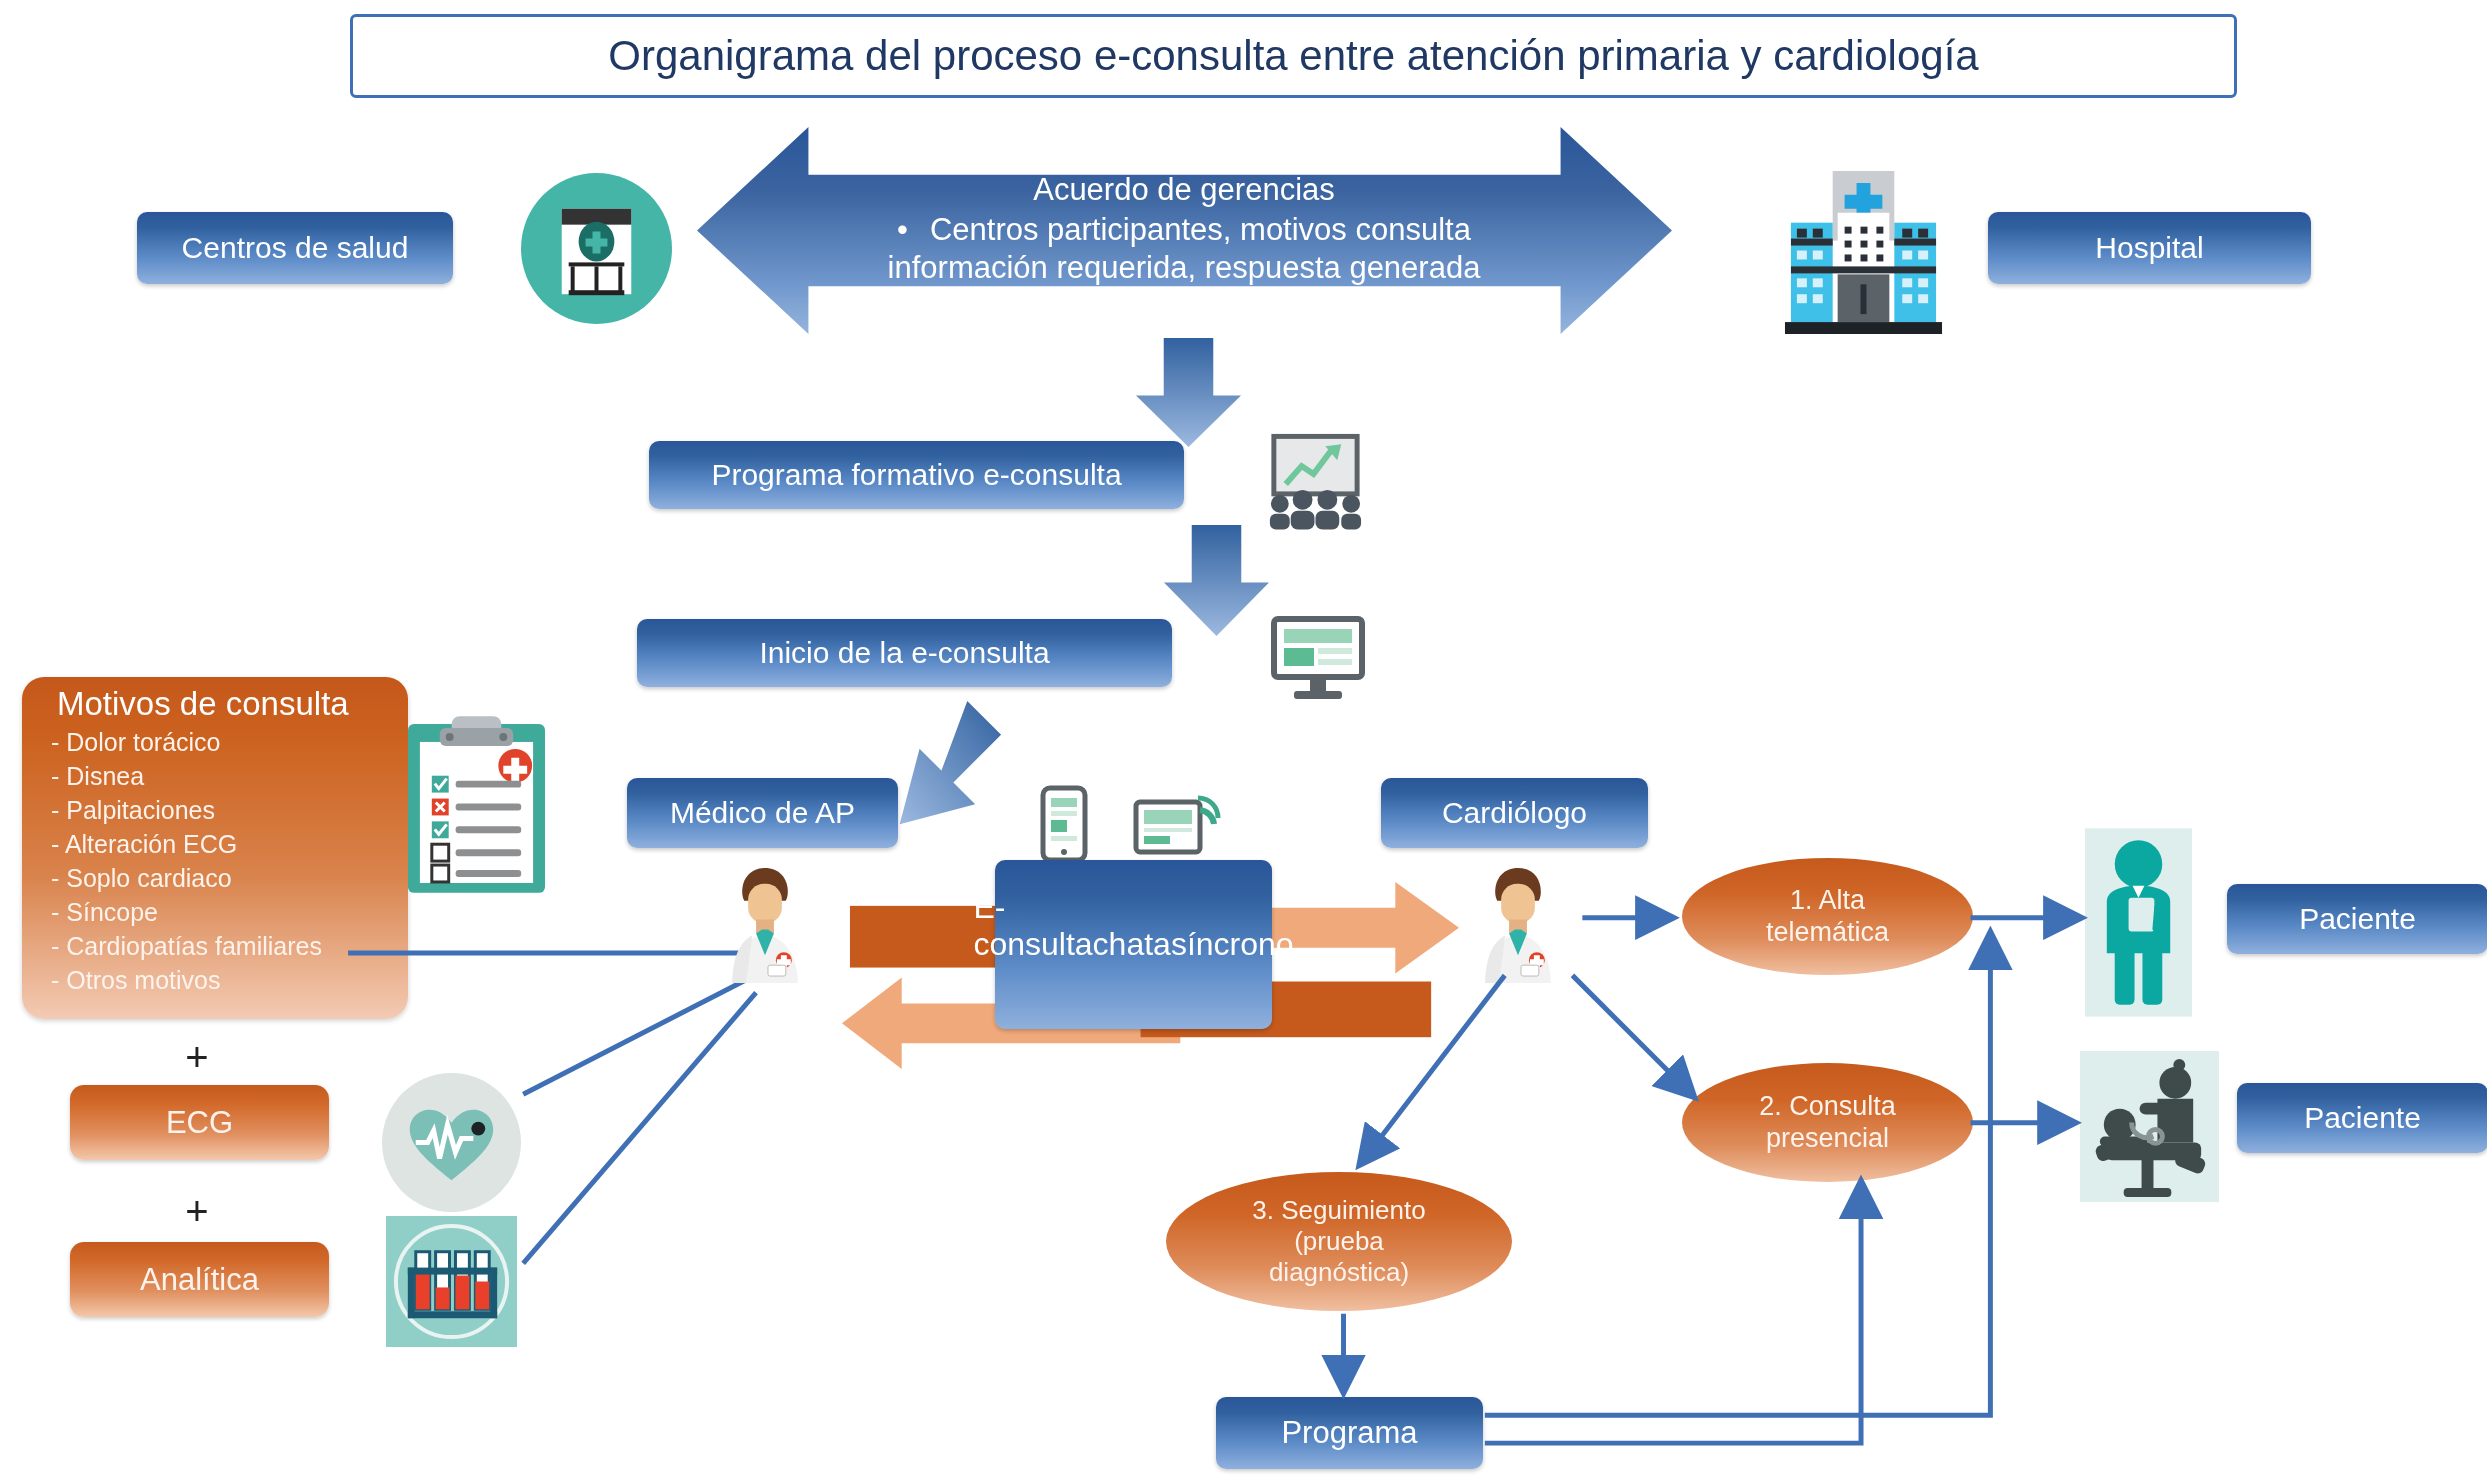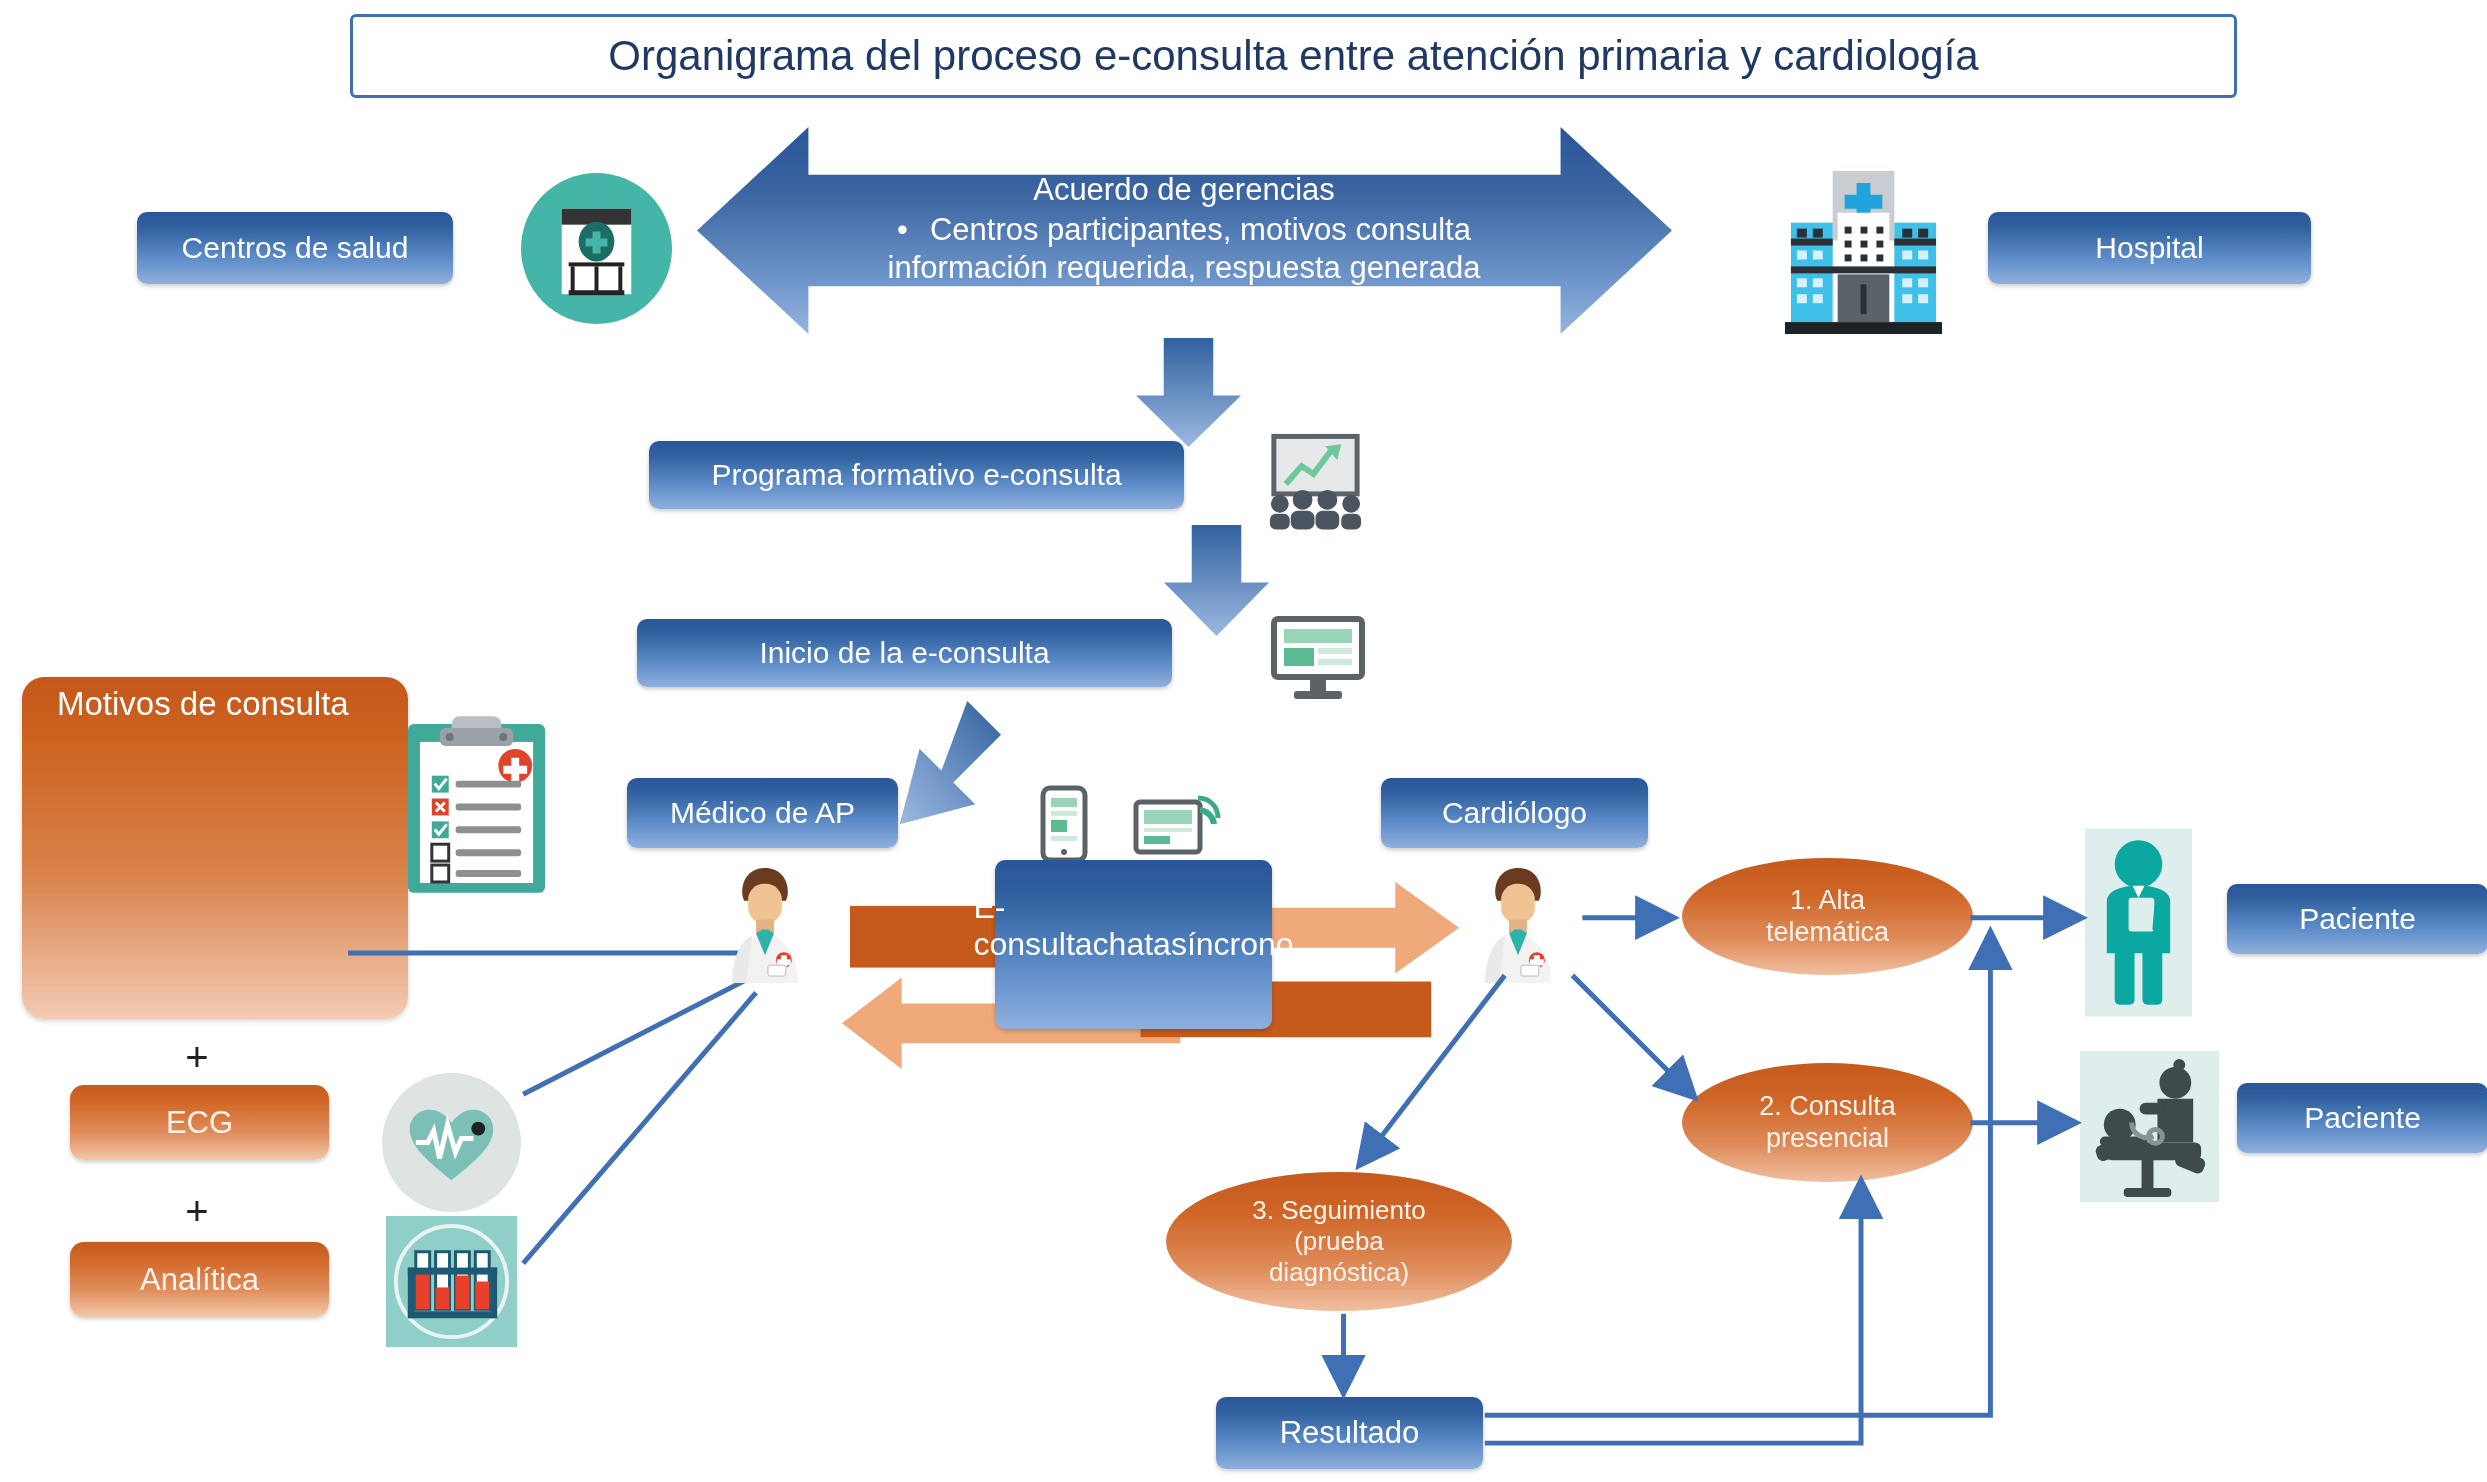--- a/index.html
+++ b/index.html
@@ -196,20 +196,30 @@
         </linearGradient>
       </defs>
     <polygon points="132,6 166,40 118,88 140,110 64,130 84,54 106,76" fill="url(#dg3)" transform="translate(-10,8)"></polygon>
   </svg>
 </div>
 
 <div class="abs" style="left:22px;top:677px;width:386px;height:342px;border-radius:22px;
      background:linear-gradient(180deg,#c4581b 0%,#cc621f 18%,#d9834c 58%,#f3cbb4 100%);
      box-shadow:0 2px 5px rgba(0,0,0,.18);padding:8px 0 0 7px;box-sizing:border-box;">
   <div style="color:#fff;font-size:33px;padding-left:28px;">Motivos de consulta</div>
+  <div id="reasons-list" style="padding-left:22px;margin-top:2px;">
+      <div style="color: rgb(253, 243, 236); font-size: 25px; line-height: 1.36;">- Dolor torácico</div>
+      <div style="color: rgb(253, 243, 236); font-size: 25px; line-height: 1.36;">- Disnea</div>
+      <div style="color: rgb(253, 243, 236); font-size: 25px; line-height: 1.36;">- Palpitaciones</div>
+      <div style="color: rgb(253, 243, 236); font-size: 25px; line-height: 1.36;">- Alteración ECG</div>
+      <div style="color: rgb(253, 243, 236); font-size: 25px; line-height: 1.36;">- Soplo cardiaco</div>
+      <div style="color: rgb(253, 243, 236); font-size: 25px; line-height: 1.36;">- Síncope</div>
+      <div style="color: rgb(253, 243, 236); font-size: 25px; line-height: 1.36;">- Cardiopatías familiares</div>
+      <div style="color: rgb(253, 243, 236); font-size: 25px; line-height: 1.36;">- Otros motivos</div>
+    </div>
 </div>
 
 <div class="abs" style="left:406px;top:714px;width:141px;height:181px;">
   <svg width="141" height="181" viewBox="0 0 142 182">
     <rect x="2" y="10" width="138" height="170" rx="6" fill="#3fa99a"></rect>
     <rect x="14" y="28" width="114" height="142" fill="#fff"></rect>
     <rect x="46" y="2" width="50" height="20" rx="8" fill="#b9bfc4"></rect>
     <rect x="34" y="14" width="74" height="18" rx="6" fill="#9aa2a8"></rect>
     <circle cx="44" cy="23" r="4" fill="#6d757b"></circle>
       <circle cx="98" cy="23" r="4" fill="#6d757b"></circle>
@@ -373,21 +383,21 @@
   <span>presencial</span>
 </div>
 
 <div class="abs ellipse" style="left:1166px;top:1172px;width:346px;height:139px;font-size:26px;">
   <span>3. Seguimiento</span>
   <span>(prueba</span>
   <span>diagnóstica)</span>
 </div>
 
 <div class="abs bluebox" style="left:1216px;top:1397px;width:267px;height:72px;font-size:31px;">
-  <span>Resultado</span>
+  <span>Programa</span>
 </div>
 
 <div class="abs" style="left:2085px;top:828px;width:107px;height:189px;">
   <svg width="107" height="189" viewBox="0 0 108 190">
     <rect x="0" y="0" width="108" height="190" fill="#ddeeec"></rect>
     <circle cx="54" cy="36" r="24" fill="#0aa8a0"></circle>
     <path d="M22 74c0-10 12-16 32-16s32 6 32 16v52H22z" fill="#0aa8a0"></path>
     <rect x="30" y="122" width="20" height="56" rx="5" fill="#0aa8a0"></rect>
     <rect x="58" y="122" width="20" height="56" rx="5" fill="#0aa8a0"></rect>
     <rect x="44" y="70" width="26" height="34" rx="3" fill="#ddeeec"></rect>

